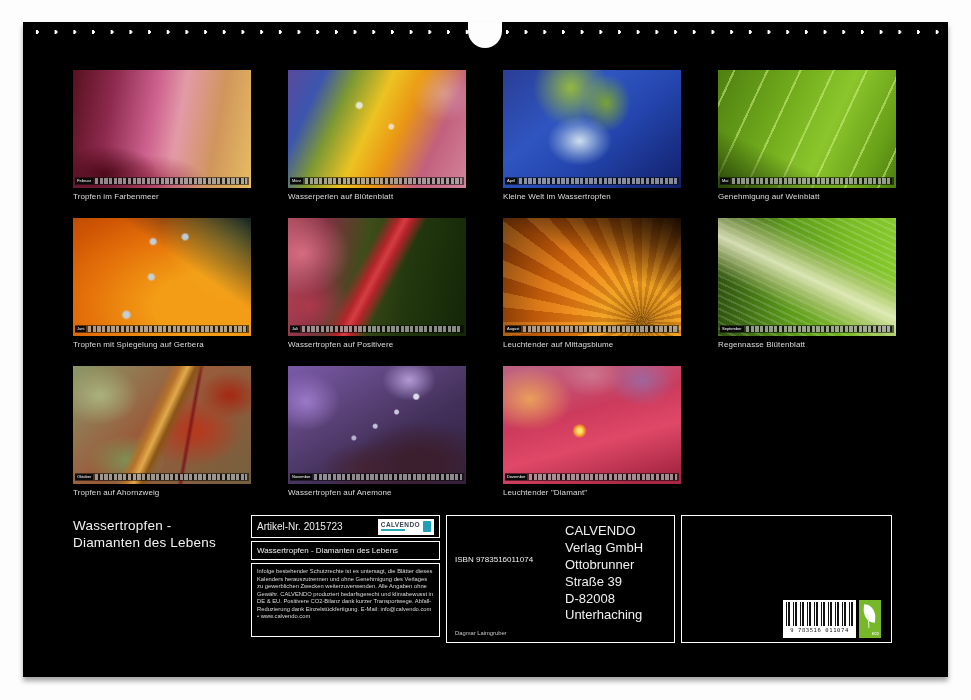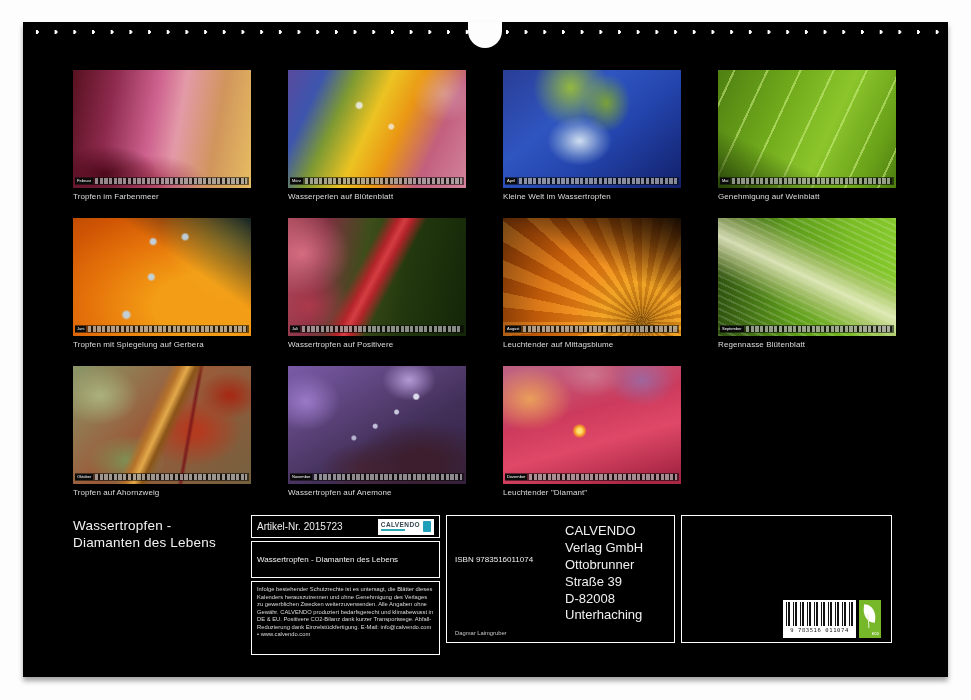--- a/index.html
+++ b/index.html
@@ -122,21 +122,21 @@
   }
   .box{border:1px solid #fff;background:#000;box-sizing:border-box;}
   .stack{position:absolute;left:228px;top:493px;width:189px;}
   .boxA{height:23px;margin-bottom:3px;display:flex;align-items:center;justify-content:space-between;padding:0 5px;}
   .art{font-size:10px;color:#eee;white-space:nowrap;}
   .logo{display:flex;align-items:center;background:#fff;padding:2px 3px;height:16px;box-sizing:border-box;}
   .logo-txt{display:flex;flex-direction:column;}
   .logo-word{font-size:6.5px;font-weight:bold;color:#35444e;letter-spacing:.4px;line-height:1;}
   .logo-tag{height:2px;width:24px;background:#2aa9b5;margin-top:1px;}
   .logo-icon{width:8px;height:11px;background:#1f9fb8;margin-left:3px;border-radius:1px;}
-  .boxB{height:37px;margin-bottom:3px;display:flex;align-items:center;padding:0 5px;
+  .boxB{height:19px;margin-bottom:3px;display:flex;align-items:center;padding:0 5px;
     font-size:8px;color:#f0f0f0;white-space:nowrap;overflow:hidden;}
   .boxC{height:74px;padding:4px 5px;font-size:5.8px;line-height:1.3;color:#ddd;overflow:hidden;}
   .boxC p{margin:0;}
   .midbox{position:absolute;left:423px;top:493px;width:229px;height:128px;padding:7px 8px;}
   .mid-top{display:flex;}
   .isbn{font-size:8px;color:#f0f0f0;width:110px;flex:0 0 auto;margin-top:32px;}
   .publisher{font-size:13px;color:#f0f0f0;line-height:1.3;}
   .author{font-size:5.8px;color:#c8c8c8;margin-top:6px;}
   .rightbox{position:absolute;left:658px;top:493px;width:211px;height:128px;}
   .barcode{position:absolute;left:101px;top:84px;width:73px;height:38px;background:#fff;

